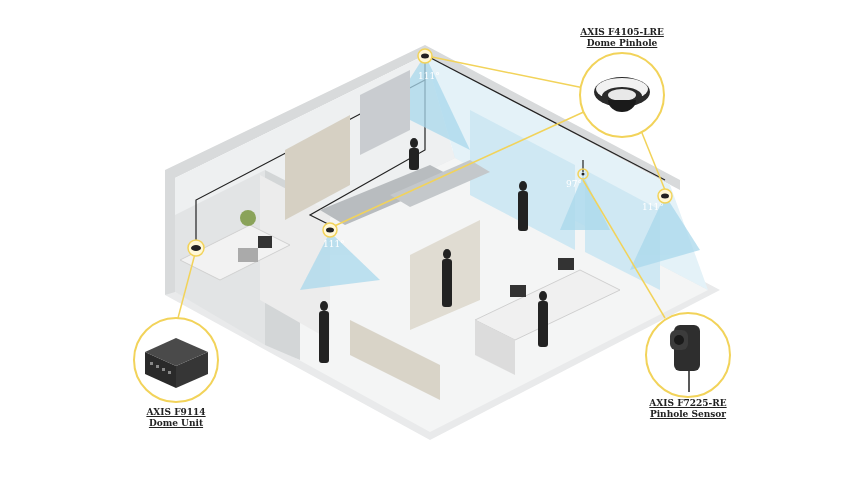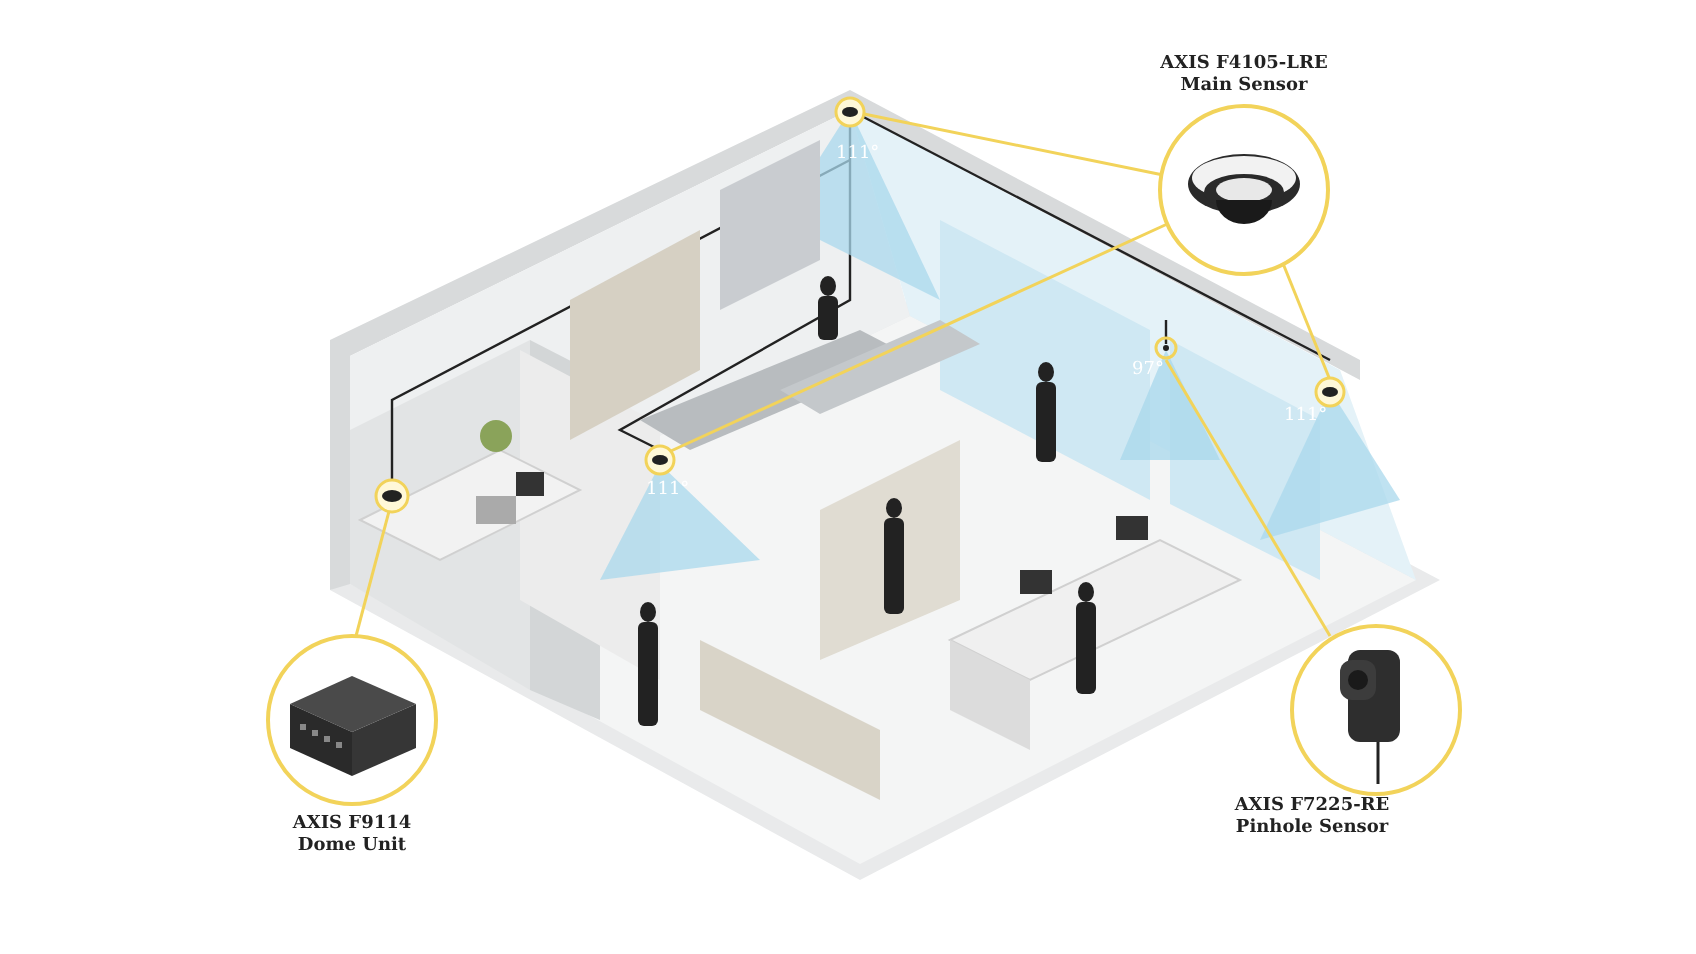--- a/index.html
+++ b/index.html
@@ -1,18 +1,18 @@
 <!DOCTYPE html>
 <html><head>
 <meta charset="utf-8">
 <style>
   html,body{margin:0;padding:0;background:#ffffff;}
   body{width:848px;height:477px;position:relative;overflow:hidden;font-family:"DejaVu Serif","Liberation Serif",serif;}
   #scene{position:absolute;left:0;top:0;width:848px;height:477px;}
-  .label{position:absolute;text-align:center;font-family:"DejaVu Serif","Liberation Serif",serif;font-size:9px;font-weight:bold;color:#222;line-height:11px;white-space:nowrap;}
+  .label{position:absolute;text-align:center;font-family:"DejaVu Serif","Liberation Serif",serif;font-size:9px;font-weight:bold;color:#222;line-height:11px;white-space:nowrap;text-decoration:underline;}
   .label span{display:block;}
   .angle{font-family:"DejaVu Serif","Liberation Serif",serif;font-size:9px;fill:#ffffff;}
 </style>
 </head>
 <body>
 
 <svg id="scene" viewBox="0 0 848 477" xmlns="http://www.w3.org/2000/svg">
 
   <g>
     <polygon points="165,295 430,440 720,290 455,150" fill="#e9eaeb"></polygon>
@@ -142,22 +142,22 @@
       <rect x="674" y="325" width="26" height="46" rx="6" fill="#2e2e2e"></rect>
       <rect x="670" y="330" width="18" height="20" rx="6" fill="#3c3c3c"></rect>
       <circle cx="679" cy="340" r="5" fill="#1a1a1a"></circle>
       <line x1="689" y1="371" x2="689" y2="392" stroke="#222" stroke-width="1.5"></line>
     </g>
   </g>
 </svg>
 
 <div class="label" style="left:577px;top:27px;width:90px;">
   <span>AXIS F4105-LRE</span>
-  <span>Main Sensor</span>
+  <span>Dome Pinhole</span>
 </div>
 <div class="label" style="left:131px;top:407px;width:90px;">
   <span>AXIS F9114</span>
   <span>Dome Unit</span>
 </div>
-<div class="label" style="left:606px;top:398px;width:100px;">
+<div class="label" style="left:638px;top:398px;width:100px;">
   <span>AXIS F7225-RE</span>
   <span>Pinhole Sensor</span>
 </div>
 
 </body></html>

